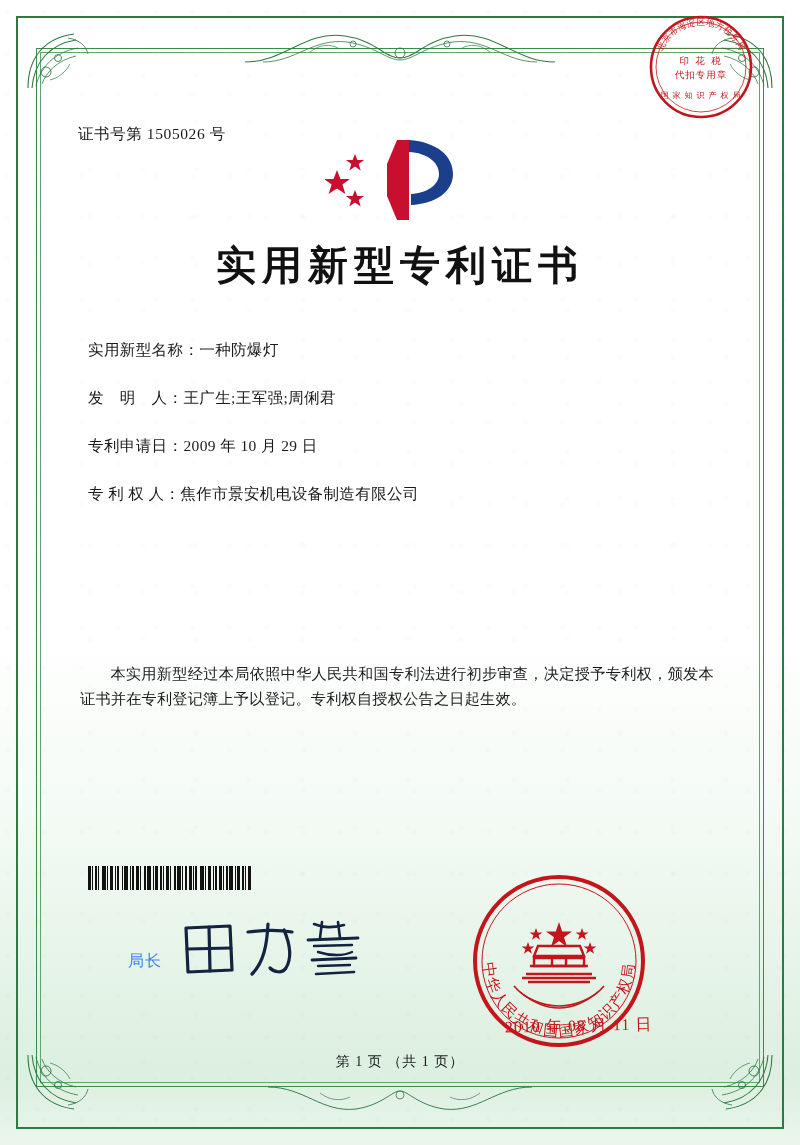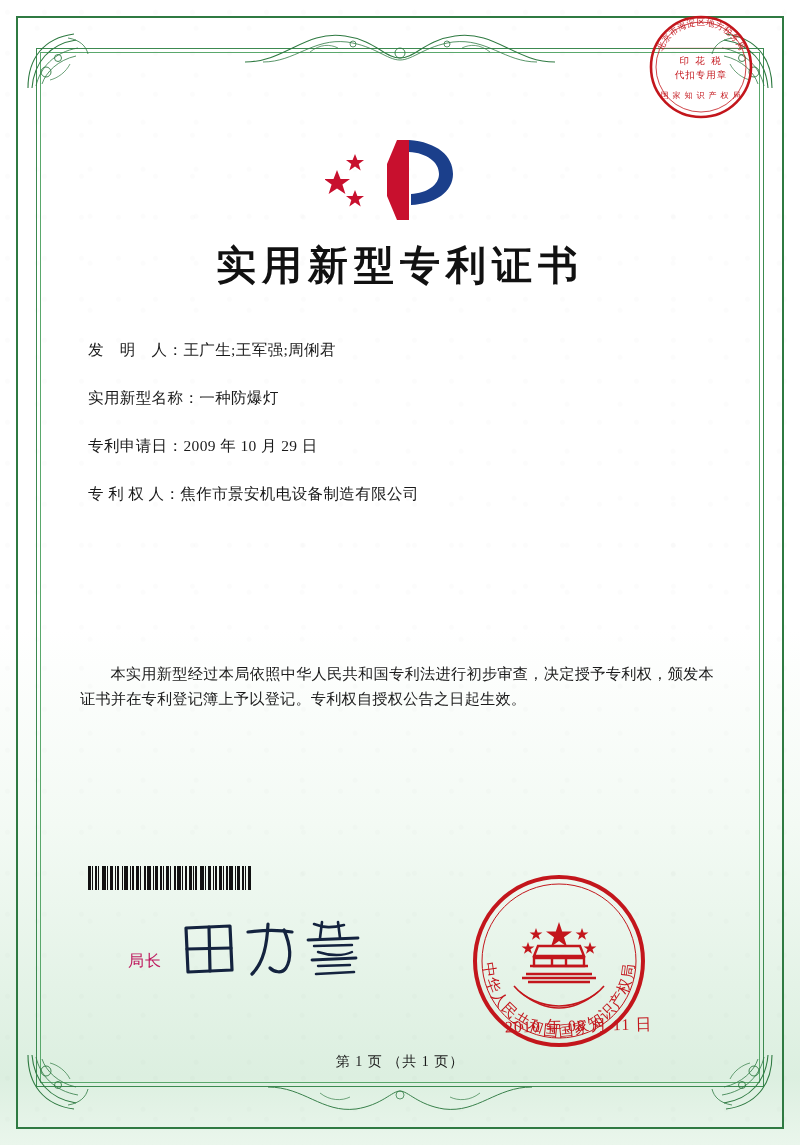--- a/index.html
+++ b/index.html
@@ -175,21 +175,21 @@
   
   .sig-row {
     position: absolute;
     left: 68px;
     top: 818px;
     display: flex;
     align-items: flex-end;
   }
   .sig-label {
     font-size: 16px;
-    color: #be185d;
+    color: #3b82f6;
     margin-right: 10px;
     margin-bottom: 12px;
     letter-spacing: 1px;
   }
   .sig-hand {
     width: 210px;
     height: 70px;
     color: #14233f;
   }
   .sig-hand svg { width:100%; height:100%; display:block; }
@@ -329,42 +329,43 @@
       </text>
       <text x="59" y="56" font-size="9.5" fill="#c3161c" text-anchor="middle" font-family="'Liberation Serif',serif" letter-spacing="2">印 花 税</text>
       <text x="59" y="70" font-size="9.5" fill="#c3161c" text-anchor="middle" font-family="'Liberation Serif',serif" letter-spacing="1">代扣专用章</text>
       <text x="59" y="90" font-size="8" fill="#c3161c" text-anchor="middle" font-family="'Liberation Serif',serif" letter-spacing="1">国 家 知 识 产 权 局</text>
       <path d="M22 40 L96 40" stroke="#c3161c" stroke-width="0.5" opacity="0.5"></path>
     </svg>
   </div>
 
   <div class="content">
 
+    <div class="cert-no">证书号第 1505026 号</div>
 
     <div class="logo">
       <svg viewBox="0 0 150 92">
         <g fill="#c8102e">
           <polygon points="12,36 15.5,45 25,45 17.4,50.6 20.4,60 12,54.4 3.6,60 6.6,50.6 -1,45 8.5,45"></polygon>
           <polygon points="30,20 32.4,26 39,26 33.7,30 35.7,36.5 30,32.6 24.3,36.5 26.3,30 21,26 27.6,26"></polygon>
           <polygon points="30,56 32.4,62 39,62 33.7,66 35.7,72.5 30,68.6 24.3,72.5 26.3,66 21,62 27.6,62"></polygon>
         </g>
         <path d="M72 6 L84 6 L84 86 L72 86 Z" fill="#c8102e"></path>
         <path d="M62 30 L72 6 L72 86 L62 62 Z" fill="#c8102e"></path>
         <path d="M84 6 C112 8 128 22 128 40 C128 58 110 70 86 71 L86 60 C102 59 114 51 114 40 C114 28 102 19 84 18 Z" fill="#1b3f8b"></path>
       </svg>
     </div>
 
     <div class="title">实用新型专利证书</div>
 
     <div class="fields">
       <div class="field">
-        <span class="lbl">发　明　人：</span><span>王广生;王军强;周俐君</span>
+        <span class="lbl">实用新型名称：</span><span>一种防爆灯</span>
       </div>
       <div class="field">
-        <span class="lbl">实用新型名称：</span><span>一种防爆灯</span>
+        <span class="lbl">发　明　人：</span><span>王广生;王军强;周俐君</span>
       </div>
       <div class="field">
         <span class="lbl">专利申请日：</span><span>2009 年 10 月 29 日</span>
       </div>
       <div class="field">
         <span class="lbl">专 利 权 人：</span><span>焦作市景安机电设备制造有限公司</span>
       </div>
     </div>
 
     <div class="paras">

